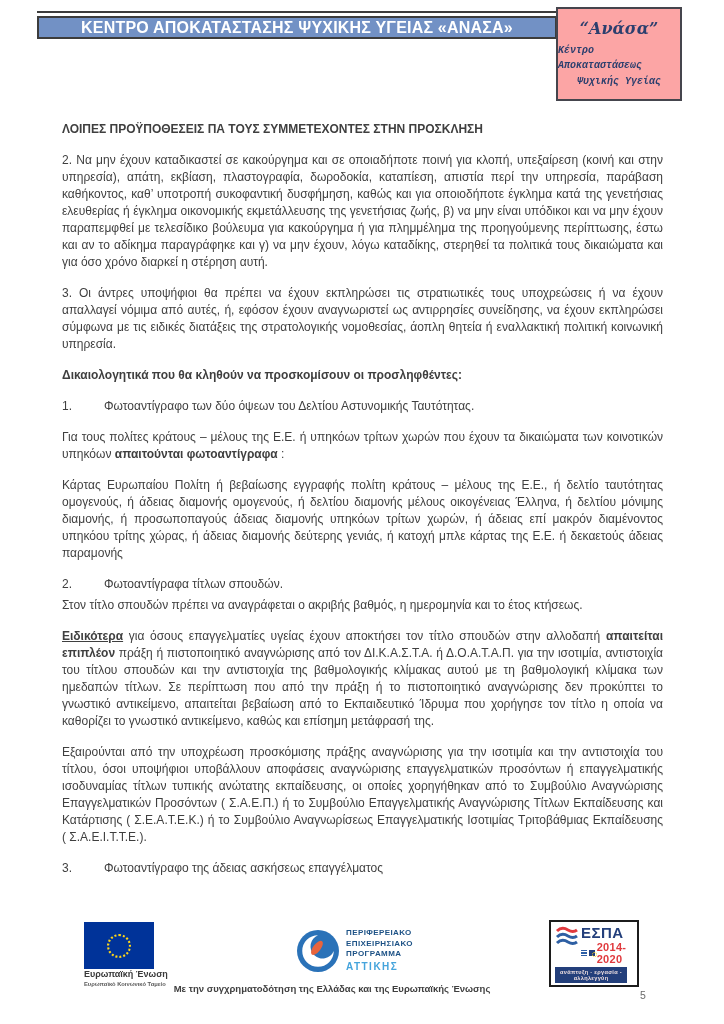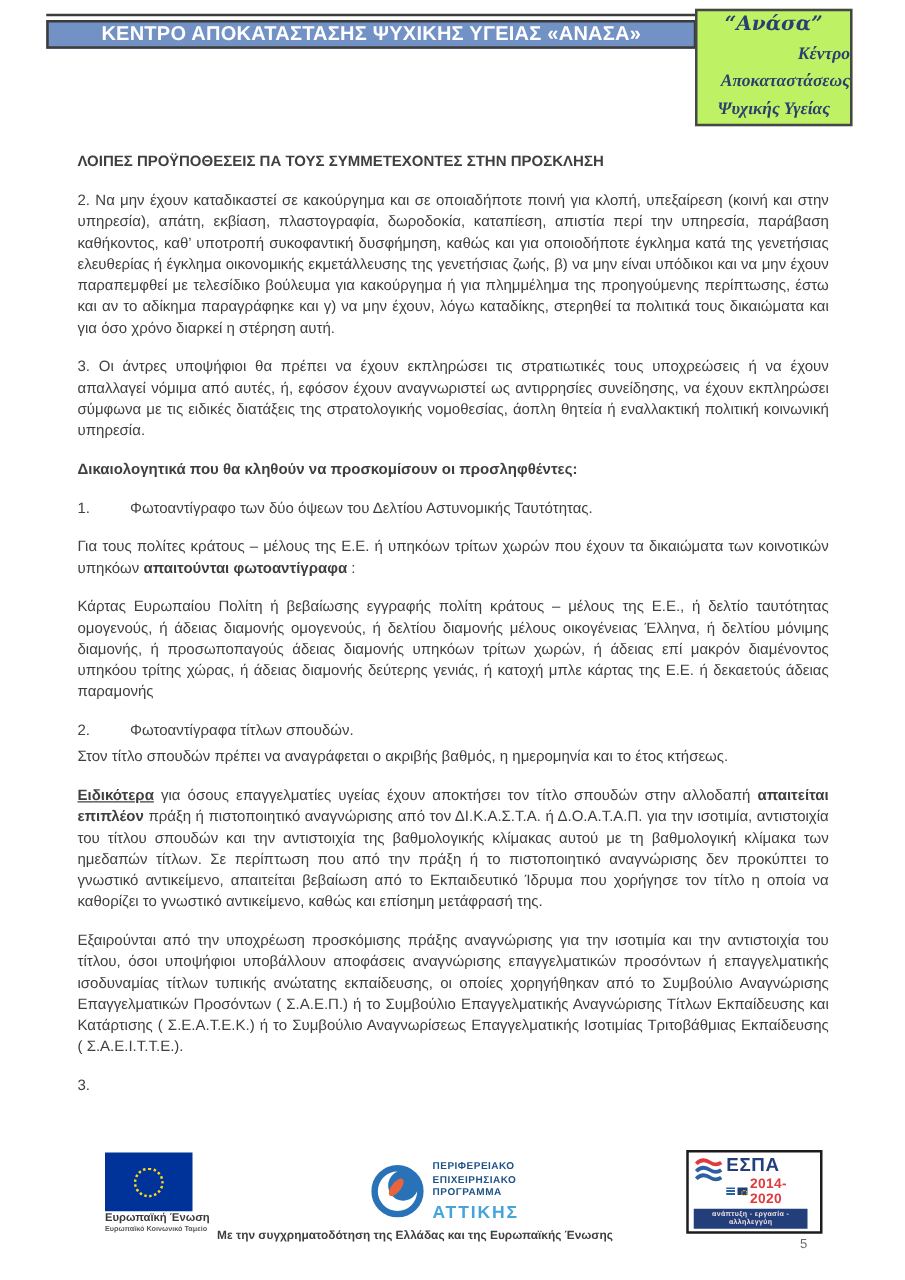--- a/index.html
+++ b/index.html
@@ -12,26 +12,26 @@
   
   .banner-wrap { position:absolute; left:37px; top:11px; width:520px; }
   .banner-topline { height:2px; background:#3c3c3c; margin-bottom:3px; }
   .banner {
     background:#7291c5; border:2px solid #3c3c3c; height:23px;
     display:flex; align-items:center; justify-content:center;
   }
   .banner-title { color:#ffffff; font-weight:bold; font-size:16px; letter-spacing:.2px; }
   .logobox {
     position:absolute; left:556px; top:7px; width:126px; height:94px;
-    background:#bef264; border:2px solid #45454d;
+    background:#fca5a5; border:2px solid #45454d;
     display:flex; flex-direction:column; align-items:center; justify-content:center;
     color:#2c3f6e;
   }
   .logobox .name { font-family:"DejaVu Serif", serif; font-style:italic; font-weight:bold; font-size:16px; margin-bottom:5px; }
-  .logobox .sub  { font-family:Liberation Serif, serif; font-style:italic; font-weight:bold; font-size:14px; line-height:1.55; text-align:right; }
+  .logobox .sub  { font-family:Liberation Mono, monospace; font-style:italic; font-weight:bold; font-size:10px; line-height:1.55; text-align:left; }
   
   .content { position:absolute; left:62px; top:121px; width:601px; font-size:12px; line-height:17px; }
   .content p { margin:0 0 14px 0; }
   .just { text-align:justify; }
   .bold { font-weight:bold; }
   b.u { text-decoration:underline; }
   .docitem { display:flex; margin:0 0 14px 0; }
   .docitem .num { width:42px; flex:none; }
   .docitem.tight { margin-bottom:4px; }
   .docitem.pregap { margin-top:8px; }
@@ -41,23 +41,23 @@
     width:70px; height:47px; background:#003399;
     display:flex; align-items:center; justify-content:center;
   }
   .eu-stars { width:24px; height:24px; border:2px dotted #ffd617; border-radius:50%; }
   .eu-l1 { font-size:9px; font-weight:bold; color:#3a3a3a; margin-top:0; }
   .eu-l2 { font-size:5.8px; font-weight:bold; color:#5a5a5a; margin-top:2px; }
   .pep-block { position:absolute; left:297px; top:928px; display:flex; align-items:center; }
   .pep-circle { width:42px; height:42px; flex:none; margin-top:2px; }
   .pep-text { margin-left:7px; }
   .pep-line { font-size:8px; font-weight:bold; color:#1d5286; line-height:10.5px; letter-spacing:.4px; }
-  .pep-attiki { font-size:14px; font-weight:bold; color:#45a4dc; letter-spacing:1.5px; margin-top:1px; }
+  .pep-attiki { font-size:10px; font-weight:bold; color:#45a4dc; letter-spacing:1.5px; margin-top:1px; }
   .espa-block {
-    position:absolute; left:549px; top:920px; width:109px;
+    position:absolute; left:549px; top:920px; width:90px;
     background:#ffffff; border:2px solid #1c1c1c; padding:3px 10px 2px 4px;
   }
   .espa-top { display:flex; align-items:flex-start; }
   .espa-waves { width:24px; height:22px; flex:none; margin-top:1px; }
   .espa-col { margin-left:2px; }
   .espa-title { font-size:15px; font-weight:bold; color:#233f7b; line-height:15px; letter-spacing:.5px; }
   .espa-years-row { display:flex; align-items:center; margin-top:1px; }
   .flag-gr, .flag-eu { width:9px; height:6px; display:inline-block; margin-right:2px; }
   .flag-gr { background:repeating-linear-gradient(180deg,#2d5fa6 0 1.2px,#ffffff 1.2px 2.4px); }
   .flag-eu { background:#233f7b; position:relative; }
@@ -108,20 +108,21 @@
       <span>Φωτοαντίγραφα τίτλων σπουδών.</span>
     </div>
     <p>Στον τίτλο σπουδών πρέπει να αναγράφεται ο ακριβής βαθμός, η ημερομηνία και το έτος κτήσεως.</p>
 
     <p class="just"><b class="u">Ειδικότερα</b><span> για όσους επαγγελματίες υγείας έχουν αποκτήσει τον τίτλο σπουδών στην αλλοδαπή </span><b>απαιτείται επιπλέον</b><span> πράξη ή πιστοποιητικό αναγνώρισης από τον ΔΙ.Κ.Α.Σ.Τ.Α. ή Δ.Ο.Α.Τ.Α.Π. για την ισοτιμία, αντιστοιχία του τίτλου σπουδών και την αντιστοιχία της βαθμολογικής κλίμακας αυτού με τη βαθμολογική κλίμακα των ημεδαπών τίτλων. Σε περίπτωση που από την πράξη ή το πιστοποιητικό αναγνώρισης δεν προκύπτει το γνωστικό αντικείμενο, απαιτείται βεβαίωση από το Εκπαιδευτικό Ίδρυμα που χορήγησε τον τίτλο η οποία να καθορίζει το γνωστικό αντικείμενο, καθώς και επίσημη μετάφρασή της.</span></p>
 
     <p class="just">Εξαιρούνται από την υποχρέωση προσκόμισης πράξης αναγνώρισης για την ισοτιμία και την αντιστοιχία του τίτλου, όσοι υποψήφιοι υποβάλλουν αποφάσεις αναγνώρισης επαγγελματικών προσόντων ή επαγγελματικής ισοδυναμίας τίτλων τυπικής ανώτατης εκπαίδευσης, οι οποίες χορηγήθηκαν από το Συμβούλιο Αναγνώρισης Επαγγελματικών Προσόντων ( Σ.Α.Ε.Π.) ή το Συμβούλιο Επαγγελματικής Αναγνώρισης Τίτλων Εκπαίδευσης και Κατάρτισης ( Σ.Ε.Α.Τ.Ε.Κ.) ή το Συμβούλιο Αναγνωρίσεως Επαγγελματικής Ισοτιμίας Τριτοβάθμιας Εκπαίδευσης ( Σ.Α.Ε.Ι.Τ.Τ.Ε.).</p>
 
     <div class="docitem pregap">
       <span class="num">3.</span>
+      <span>Φωτοαντίγραφο της άδειας ασκήσεως επαγγέλματος</span>
     </div>
   </div>
 
   <div class="eu-block">
     <div class="eu-flag">
       <div class="eu-stars"></div>
     </div>
     <div class="eu-l1">Ευρωπαϊκή Ένωση</div>
     <div class="eu-l2">Ευρωπαϊκό Κοινωνικό Ταμείο</div>
   </div>

